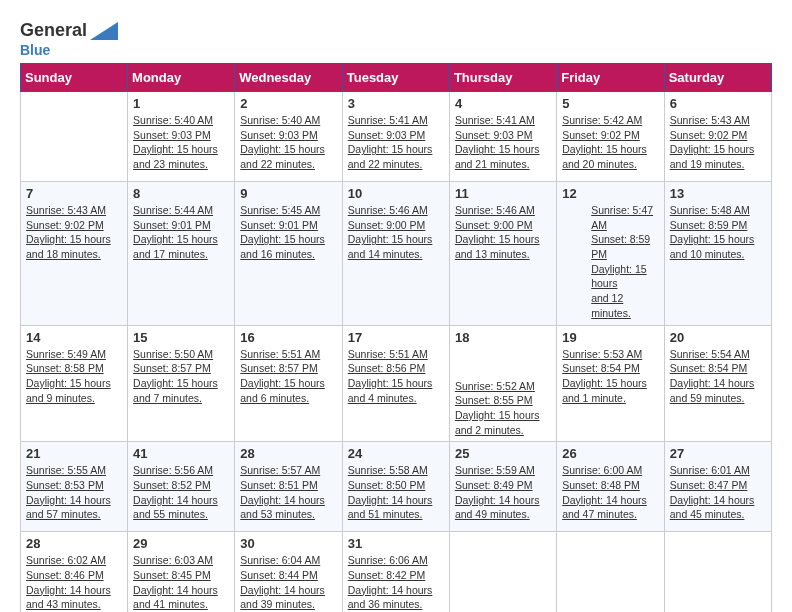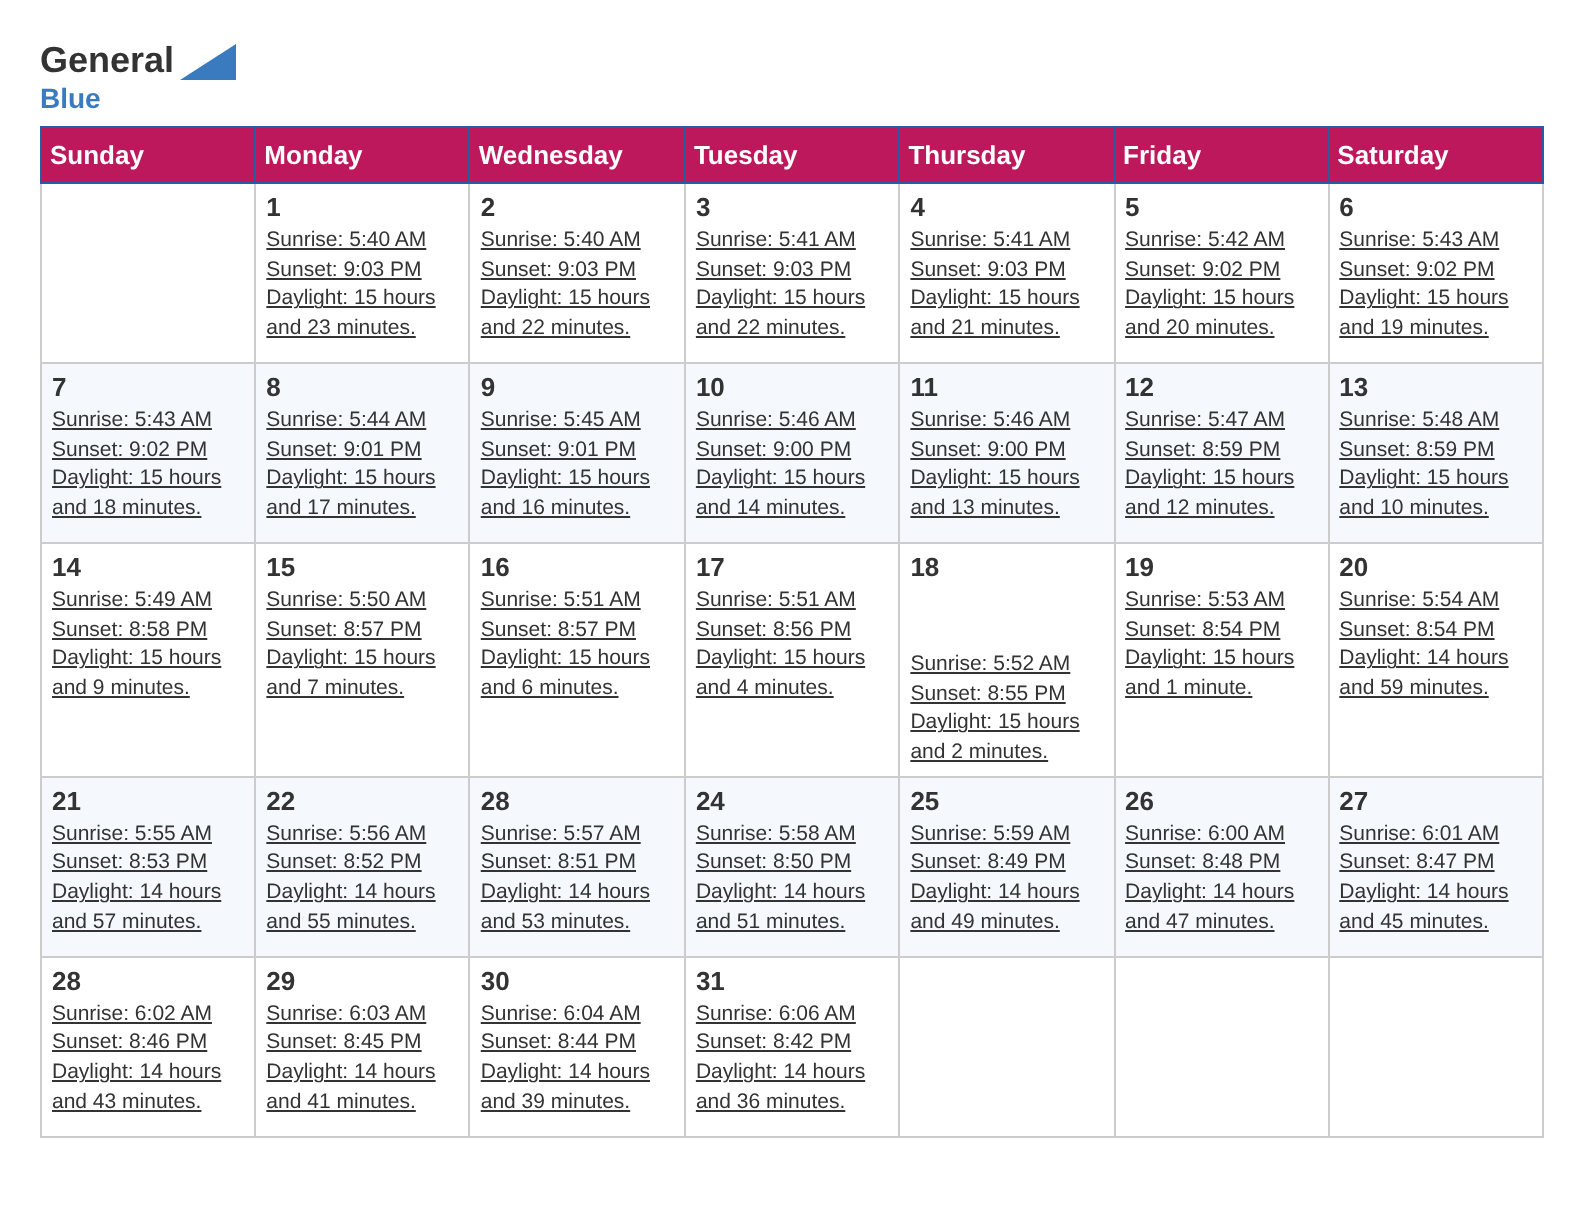--- a/index.html
+++ b/index.html
@@ -193,21 +193,21 @@
         </td>
         <td>
           <div class="day-number">11</div>
           <div class="day-info" style="white-space: pre-line;">Sunrise: 5:46 AM
 Sunset: 9:00 PM
 Daylight: 15 hours
 and 13 minutes.</div>
         </td>
         <td>
           <div class="day-number">12</div>
-          <div class="day-info" style="white-space: pre-line;">Sunrise: 5:47 AM
+          <div class="day-info" style="white-space: pre-line; margin-left: 29px;">Sunrise: 5:47 AM
 Sunset: 8:59 PM
 Daylight: 15 hours
 and 12 minutes.</div>
         </td>
         <td>
           <div class="day-number">13</div>
           <div class="day-info" style="white-space: pre-line;">Sunrise: 5:48 AM
 Sunset: 8:59 PM
 Daylight: 15 hours
 and 10 minutes.</div>
@@ -266,21 +266,21 @@
       </tr>
       <tr>
         <td>
           <div class="day-number">21</div>
           <div class="day-info" style="white-space: pre-line;">Sunrise: 5:55 AM
 Sunset: 8:53 PM
 Daylight: 14 hours
 and 57 minutes.</div>
         </td>
         <td>
-          <div class="day-number">22</div>
+          <div class="day-number">41</div>
           <div class="day-info" style="white-space: pre-line;">Sunrise: 5:56 AM
 Sunset: 8:52 PM
 Daylight: 14 hours
 and 55 minutes.</div>
         </td>
         <td>
           <div class="day-number">28</div>
           <div class="day-info" style="white-space: pre-line;">Sunrise: 5:57 AM
 Sunset: 8:51 PM
 Daylight: 14 hours

